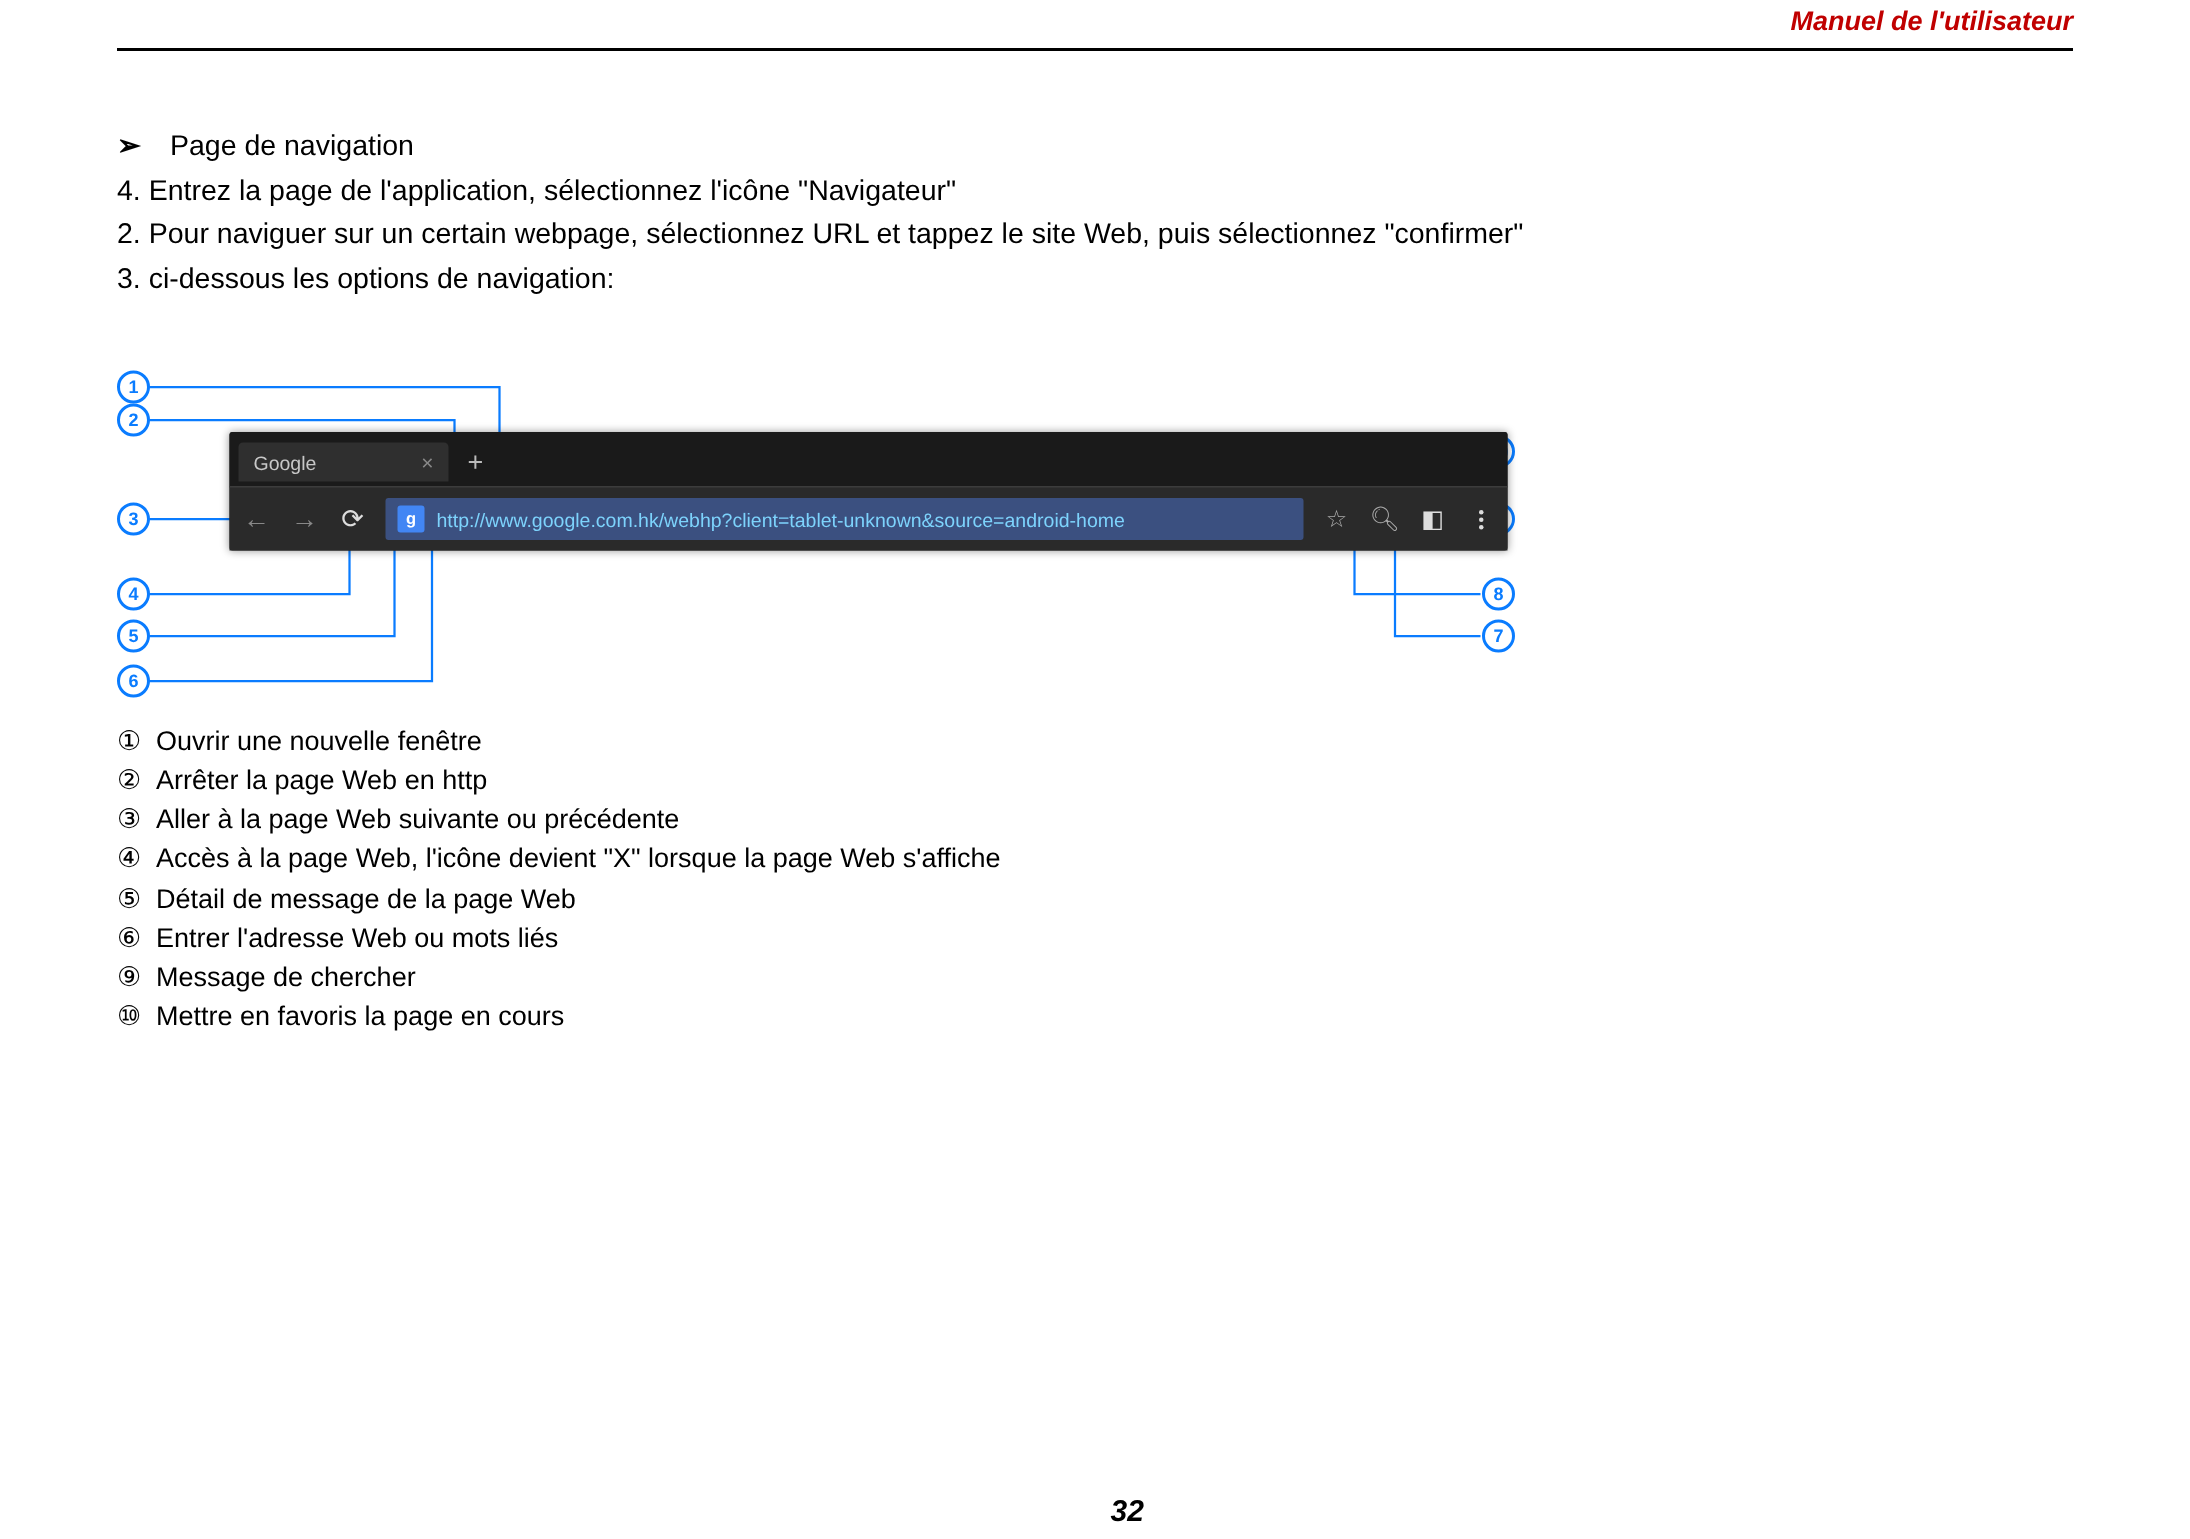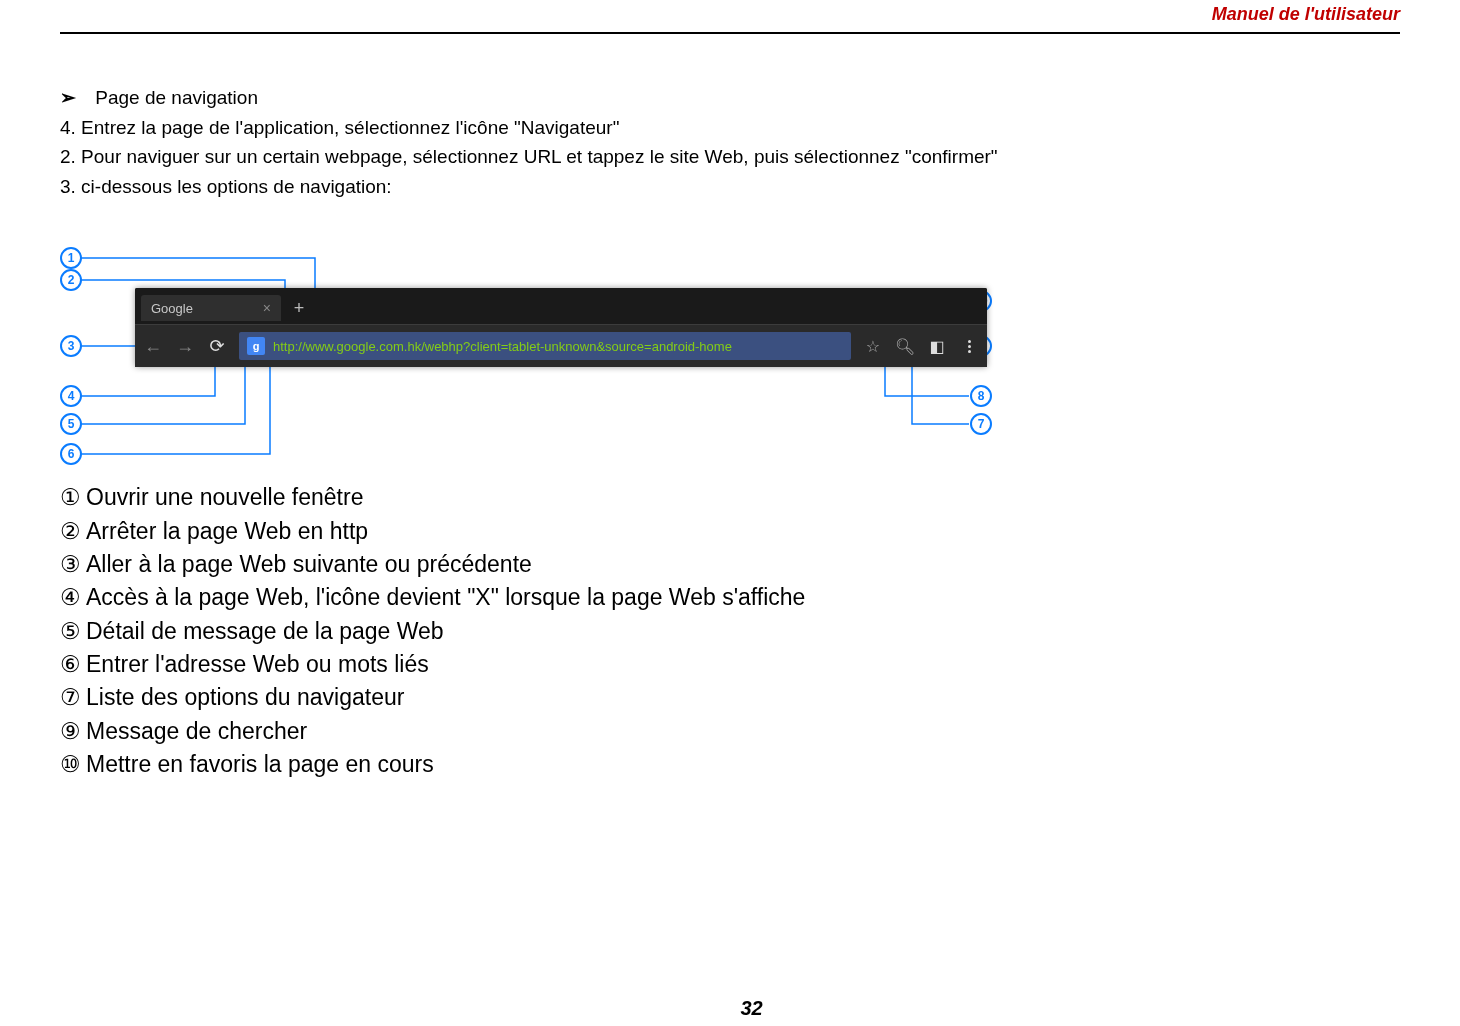--- a/index.html
+++ b/index.html
@@ -7,21 +7,21 @@
     font-family: Arial, Helvetica, sans-serif;
     font-size: 18px;
     color: #000;
     background: #fff;
   }
   .page {
     width: 1460px;
     height: 1026px;
     position: relative;
     box-sizing: border-box;
-    padding: 0 60px;
+    padding: 0 78px;
   }
   .header-area {
     position: relative;
     height: 30px;
   }
   .header-text {
     position: absolute;
     right: 0;
     top: 4px;
     font-style: italic;
@@ -48,21 +48,21 @@
     display: inline-block;
     width: 30px;
     text-align: left;
     font-weight: bold;
   }
   .legend-list {
     margin-top: 16px;
   }
   .legend-item {
     line-height: 1.45;
-    font-size: 23px;
+    font-size: 18px;
   }
   .legend-mark {
     display: inline-block;
     width: 26px;
   }
   .footer-num {
     position: absolute;
     bottom: 6px;
     left: 0;
     right: 0;
@@ -180,21 +180,21 @@
     background: #4286f4;
     color: #fff;
     font-size: 11px;
     font-weight: bold;
     border-radius: 2px;
     display: flex;
     align-items: center;
     justify-content: center;
   }
   .url-text {
-    color: #84cc16;
+    color: #7dd3fc;
     font-size: 13px;
     white-space: nowrap;
     overflow: hidden;
     flex: 1;
   }
   .toolbar-icon {
     color: #aaa;
     font-size: 16px;
     width: 20px;
     text-align: center;
@@ -291,21 +291,20 @@
 
     </div>
 
     <div class="legend-list">
       <div class="legend-item"><span class="legend-mark">①</span><span>Ouvrir une nouvelle fenêtre</span></div>
       <div class="legend-item"><span class="legend-mark">②</span><span>Arrêter la page Web en http</span></div>
       <div class="legend-item"><span class="legend-mark">③</span><span>Aller à la page Web suivante ou précédente</span></div>
       <div class="legend-item"><span class="legend-mark">④</span><span>Accès à la page Web, l'icône devient "X" lorsque la page Web s'affiche</span></div>
       <div class="legend-item"><span class="legend-mark">⑤</span><span>Détail de message de la page Web</span></div>
       <div class="legend-item"><span class="legend-mark">⑥</span><span>Entrer l'adresse Web ou mots liés</span></div>
-      <div class="legend-item"><span class="legend-mark">⑦</span><span>Liste des options du navigateur</span></div>
       <div class="legend-item"><span class="legend-mark">⑨</span><span>Message de chercher</span></div>
       <div class="legend-item"><span class="legend-mark">⑩</span><span>Mettre en favoris la page en cours</span></div>
     </div>
 
   </div>
 
   <div class="footer-num">32</div>
 </div>
 
 </body></html>

